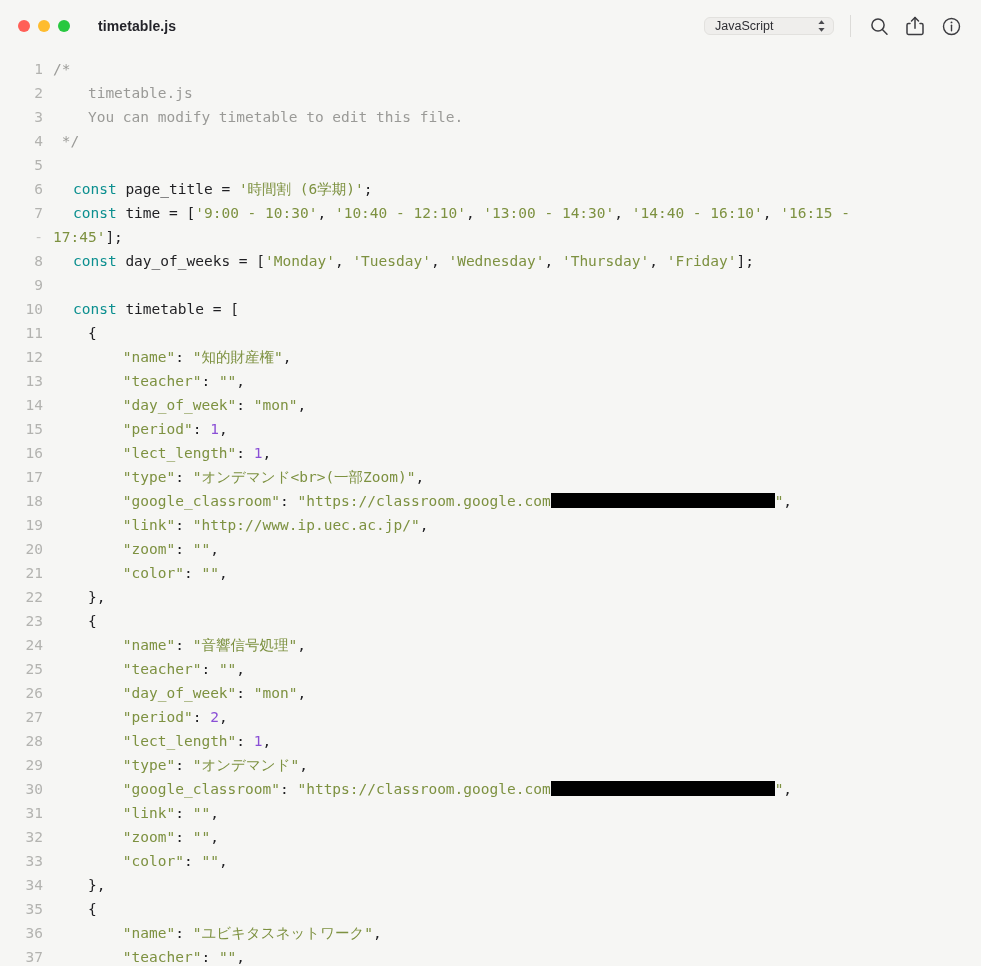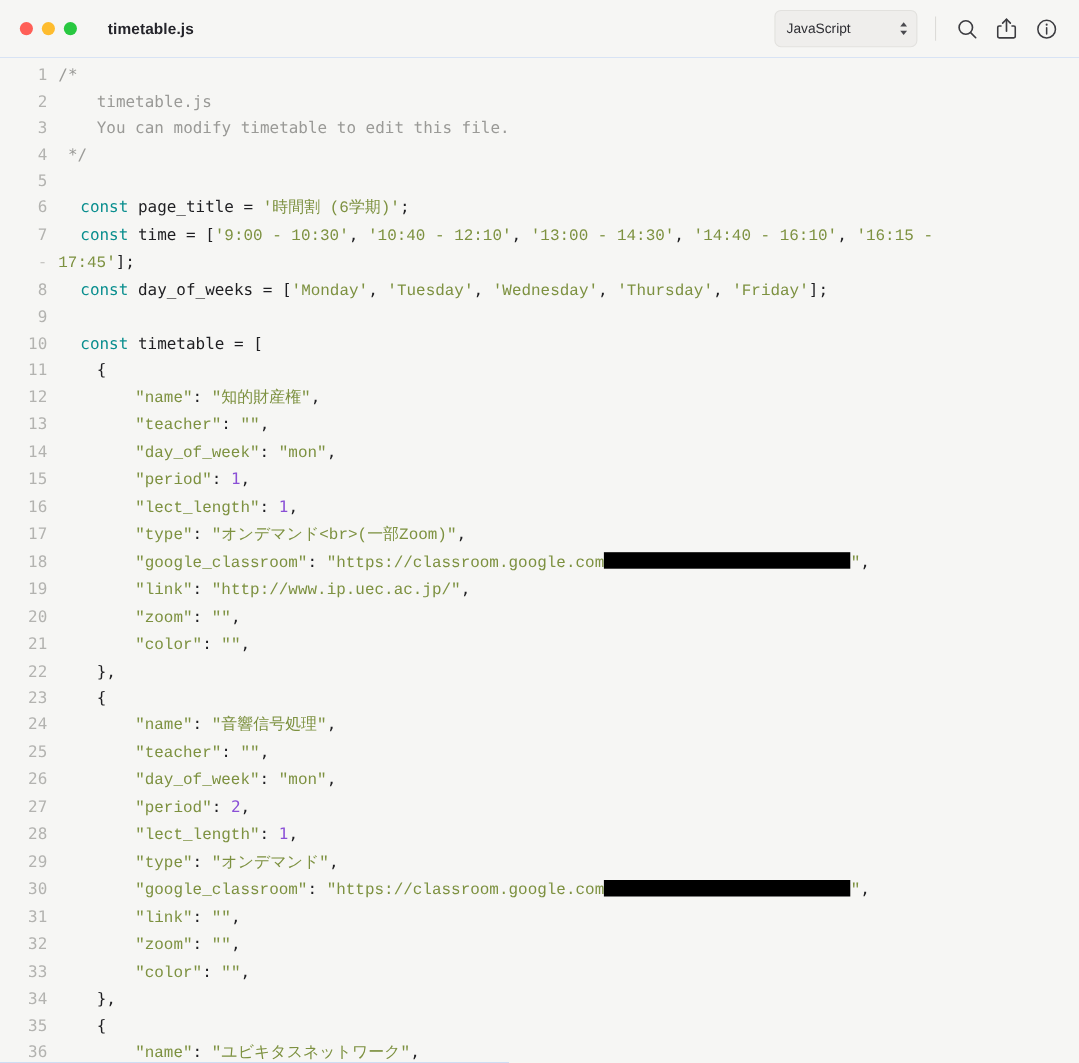--- a/index.html
+++ b/index.html
@@ -11,21 +11,21 @@
     overflow: hidden;
     background: #f6f6f4;
     font-family: "Liberation Sans", sans-serif;
   }
 
   .window {
     width: 981px;
     height: 966px;
     display: flex;
     flex-direction: column;
-    background: #3b82f6;
+    background: #fdba74;
     position: relative;
   }
 
   
   .titlebar {
     height: 52px;
     min-height: 52px;
     background: #f6f6f4;
     display: flex;
     align-items: center;
@@ -58,21 +58,21 @@
 
   .titlebar-right {
     margin-left: auto;
     display: flex;
     align-items: center;
     gap: 0px;
   }
 
   .lang-select {
     width: 130px;
-    height: 34px;
+    height: 18px;
     border-radius: 6px;
     background: #efeeec;
     border: 0.5px solid #e2e1de;
     display: flex;
     align-items: center;
     padding: 0 6px 0 10px;
     font-size: 12.5px;
     color: #2e2e33;
     position: relative;
     cursor: default;
@@ -143,21 +143,21 @@
     color: #1f1f22;
     font-family: "DejaVu Sans Mono", "Liberation Mono", monospace;
     font-size: 14.5px;
     line-height: 24px;
     white-space: pre;
   }
 
   
   .t-com   { color: #9a9a97; }
   .t-kw    { color: #0b8f8f; margin-left: 20px; }
-  .t-str   { color: #7d9140; font-family: Liberation Mono, monospace; }
+  .t-str   { color: #7d9140; }
   .t-num   { color: #8a4fd6; }
   .t-pun   { color: #1f1f22; }
 
   .redact {
     display: inline-block;
     background: #000000;
     height: 15px;
     vertical-align: -2px;
     border-radius: 0;
   }

